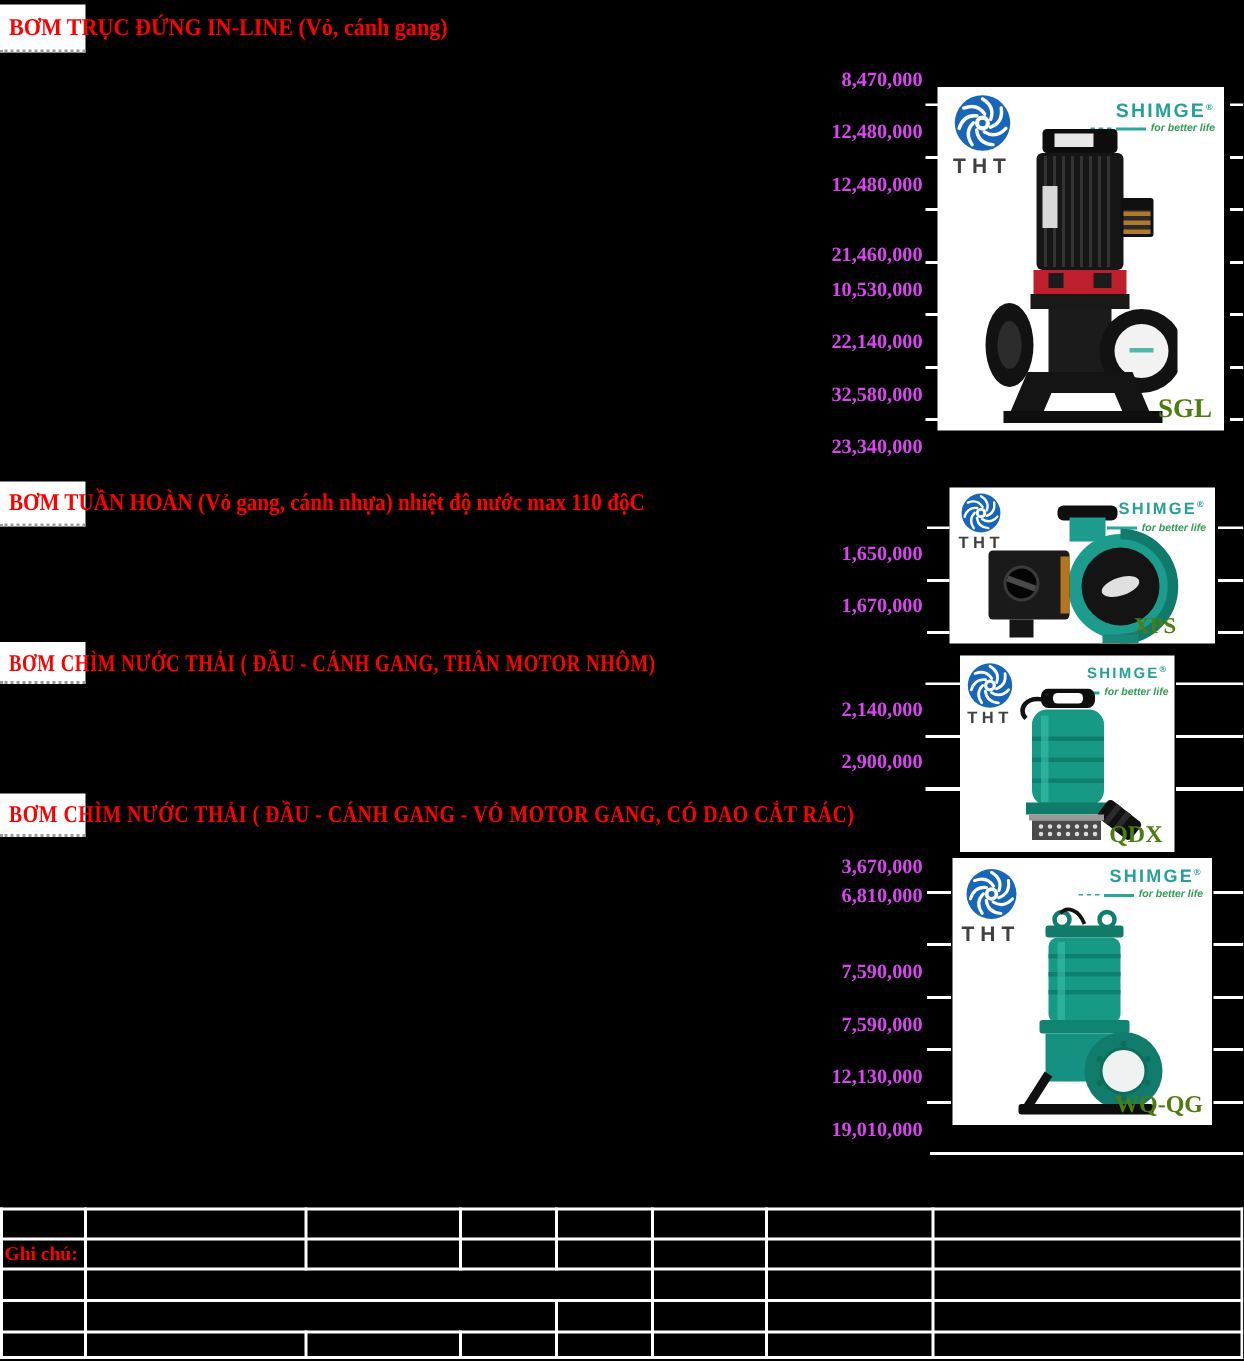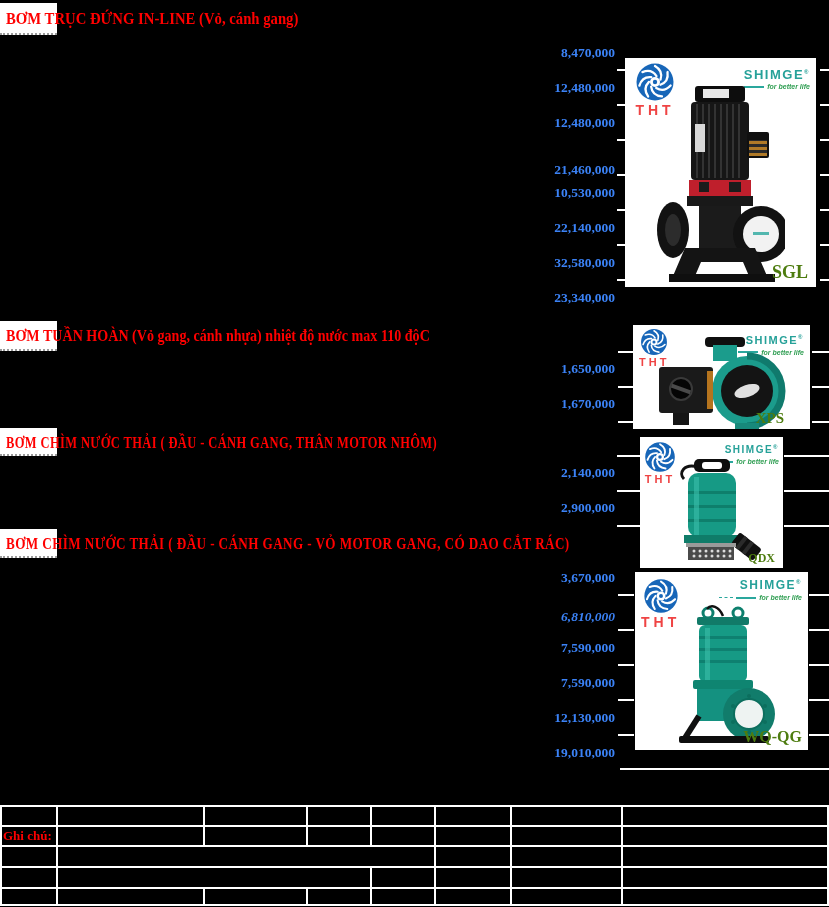--- a/index.html
+++ b/index.html
@@ -7,29 +7,29 @@
          font-family:"Liberation Serif",serif;}
   
   .hbox{position:absolute;left:0;width:57px;background:#fff;border-bottom:2px dotted #9a9a9a;}
   .header-title{position:absolute;left:6px;color:#f00;font-weight:bold;font-size:16px;
                 white-space:nowrap;transform-origin:0 50%;line-height:28px;}
   .s1t{transform:scaleX(.92);}
   .s2t{transform:scaleX(.88);}
   .s3t{transform:scaleX(.78);letter-spacing:.5px;}
   .s4t{transform:scaleX(.82);letter-spacing:.5px;}
   
-  .price{position:absolute;right:214px;height:35px;line-height:35px;color:#3b82f6;
+  .price{position:absolute;right:214px;height:35px;line-height:35px;color:#d946ef;
          font-weight:bold;font-size:13.5px;text-align:right;white-space:nowrap;}
   
   .tickcol{position:absolute;background:repeating-linear-gradient(to bottom,#fff 0,#fff 2px,transparent 2px,transparent 35px);}
   .gline{position:absolute;background:#fff;}
   
   .card{position:absolute;background:#fff;}
   .tht{position:absolute;display:flex;flex-direction:column;align-items:center;}
-  .tht-word{color:#ef4444;font-weight:bold;font-family:"Liberation Sans",sans-serif;
+  .tht-word{color:#404040;font-weight:bold;font-family:"Liberation Sans",sans-serif;
             letter-spacing:4px;font-size:14px;line-height:16px;}
   .shimge{position:absolute;display:flex;flex-direction:column;align-items:flex-end;}
   .shimge-word{color:#26a199;font-weight:bold;font-family:"Liberation Sans",sans-serif;
                font-size:13px;letter-spacing:1.5px;line-height:13px;}
   .shimge-word sup{font-size:6px;vertical-align:super;}
   .shimge-tag{display:flex;align-items:center;gap:3px;margin-top:2px;}
   .tag-dashes{width:14px;border-top:1px dashed #2aa79d;}
   .tag-solid{width:20px;border-top:2px solid #2aa79d;}
   .shimge-tag em{color:#2f9e52;font-size:7px;font-family:"Liberation Sans",sans-serif;
                  font-weight:bold;white-space:nowrap;}
@@ -240,28 +240,28 @@
           <circle cx="76" cy="92" r="1.5"></circle>
         <circle cx="40" cy="97" r="1.5"></circle>
           <circle cx="46" cy="97" r="1.5"></circle>
           <circle cx="52" cy="97" r="1.5"></circle>
           <circle cx="58" cy="97" r="1.5"></circle>
           <circle cx="64" cy="97" r="1.5"></circle>
           <circle cx="70" cy="97" r="1.5"></circle>
           <circle cx="76" cy="97" r="1.5"></circle>
       </g>
     </svg>
-    <span class="model" style="right:8px;bottom:2px;font-size:12px;">QDX</span>
+    <span class="model" style="right:8px;bottom:2px;font-size:16px;">QDX</span>
   </div>
 
   <div class="hbox" style="top:529px;height:27px;"></div>
   <div class="header-title s4t" style="top:530px;">BƠM CHÌM NƯỚC THẢI ( ĐẦU - CÁNH GANG - VỎ MOTOR GANG, CÓ DAO CẮT RÁC)</div>
 
   <div class="price" style="top:560px;">3,670,000</div>
-  <div class="price" style="top:599px;font-style:italic;">6,810,000</div>
+  <div class="price" style="top:579px;">6,810,000</div>
   <div class="price" style="top:630px;">7,590,000</div>
   <div class="price" style="top:665px;">7,590,000</div>
   <div class="price" style="top:700px;">12,130,000</div>
   <div class="price" style="top:735px;">19,010,000</div>
 
   <div class="tickcol" style="left:618px;top:594px;width:16px;height:143px;"></div>
   <div class="tickcol" style="left:809px;top:594px;width:20px;height:143px;"></div>
   <div class="gline" style="left:620px;top:768px;width:209px;height:2px;"></div>
 
   <div class="card c4" style="left:635px;top:572px;width:173px;height:178px;">

